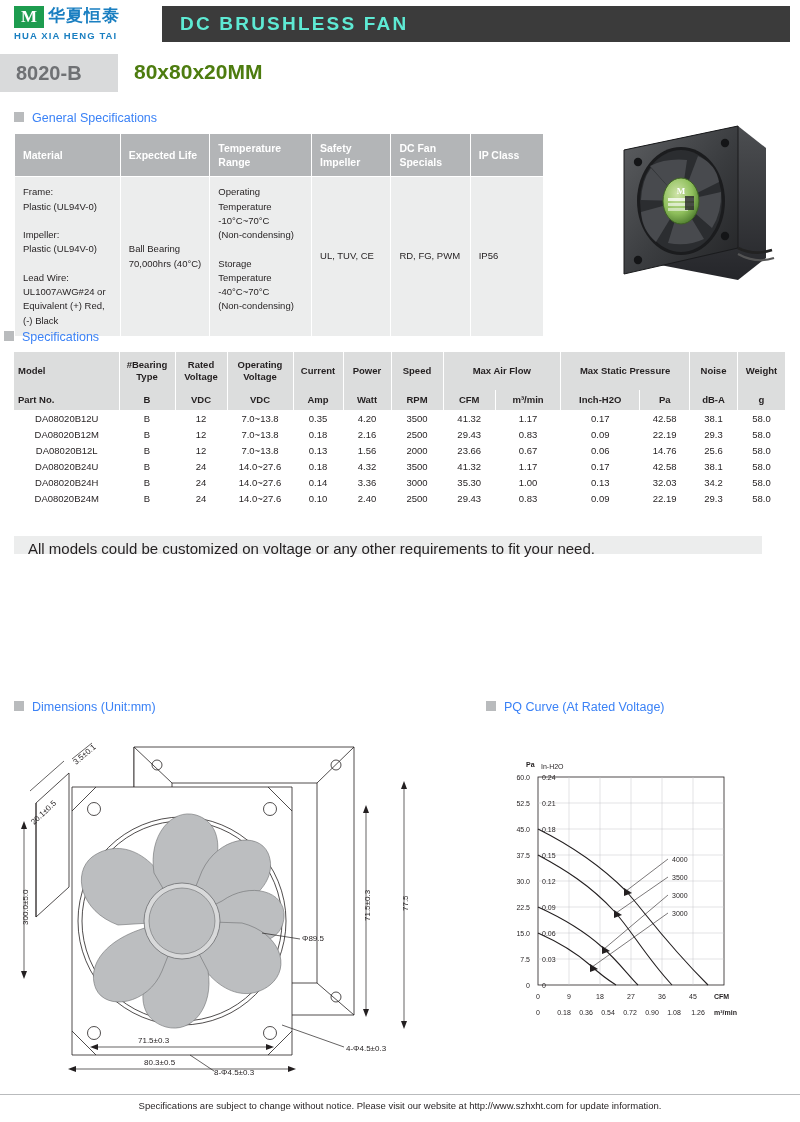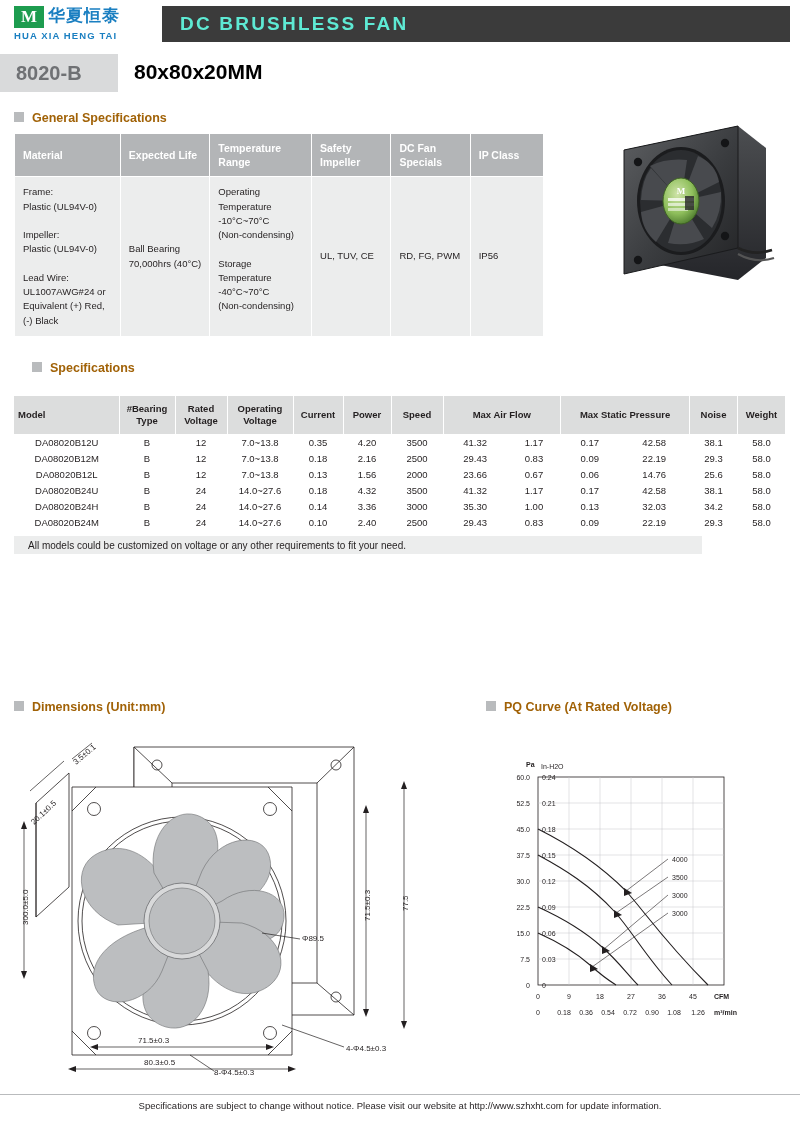--- a/index.html
+++ b/index.html
@@ -59,27 +59,27 @@
   .model-strip .grey {
     position: absolute; left: 0; top: 0; width: 118px; height: 38px;
     background: #d9dadb;
   }
   .model-code {
     position: absolute; left: 16px; top: 8px;
     font-size: 20px; color: #6f7174; font-weight: bold;
   }
   .model-size {
     position: absolute; left: 134px; top: 6px;
-    font-size: 21px; color: #000000; font-weight: bold;
+    font-size: 21px; color: #4d7c0f; font-weight: bold;
   }
 
   
   .sec-head {
     position: absolute;
-    font-size: 12.5px; font-weight: bold; color: #a16207;
+    font-size: 12.5px; font-weight: normal; color: #3b82f6;
   }
   .sec-head .sq {
     display: inline-block; width: 10px; height: 10px;
     background: #b9bbbd; margin-right: 8px;
   }
 
   
   .gen-table {
     position: absolute; left: 14px; top: 133px; width: 530px;
     border-collapse: collapse;
@@ -106,21 +106,20 @@
   
   .fan-photo {
     position: absolute; left: 588px; top: 108px; width: 200px; height: 200px;
   }
 
   
   .spec-table {
     position: absolute; left: 14px; top: 352px; width: 772px;
     border-collapse: collapse;
     font-size: 9.5px;
-    margin-top: 44px;
   }
   .spec-table th {
     background: #dcdddd;
     font-weight: bold;
     font-size: 9.5px;
     padding: 4px 3px;
     border-right: 1px solid #ffffff;
     text-align: center;
     line-height: 1.25;
   }
@@ -128,23 +127,23 @@
   .spec-table th.h2 { height: 20px; vertical-align: middle; background: #dcdddd; }
   .spec-table td {
     padding: 2.5px 3px;
     text-align: center;
     border-right: 1px solid #ffffff;
     background: #ffffff;
   }
   .spec-table td.model { text-align: center; padding-left: 4px; }
   .spec-table th.model { text-align: left; padding-left: 4px; }
   .spec-note {
-    position: absolute; left: 14px; top: 536px; width: 688px; height: 18px;
+    position: absolute; left: 14px; top: 536px; width: 748px; height: 18px;
     background: #eceded;
-    font-size: 10px;
+    font-size: 15px;
     padding: 4px 0 0 14px;
     color: #231f20;
   }
 
   
   
   .dim-area {
     position: absolute; left: 14px; top: 725px; width: 460px; height: 360px;
   }
   .pq-area {
@@ -268,38 +267,53 @@
     <rect x="80" y="90" width="26" height="3" fill="#ffffff" opacity="0.75"></rect>
     <rect x="80" y="95" width="26" height="3" fill="#ffffff" opacity="0.6"></rect>
     <rect x="80" y="100" width="20" height="3" fill="#ffffff" opacity="0.5"></rect>
     <rect x="97" y="88" width="9" height="14" fill="#2f2f2f" opacity="0.85"></rect>
 
     <path d="M150 140 q16 8 34 2" stroke="#222" stroke-width="2.6" fill="none"></path>
     <path d="M150 146 q18 10 36 4" stroke="#555" stroke-width="2.2" fill="none"></path>
   </svg>
 </div>
 
-<div class="sec-head" style="left:32px; top:330px;margin-top:31px;">
+<div class="sec-head" style="left:4px; top:330px;">
   <span class="sq"></span><span>Specifications</span>
 </div>
 
 <table class="spec-table">
   <thead>
     <tr>
       <th class="h1 model" style="width:105px">Model</th>
       <th class="h1" style="width:56px">#Bearing Type</th>
       <th class="h1" style="width:52px">Rated Voltage</th>
       <th class="h1" style="width:66px">Operating Voltage</th>
       <th class="h1" style="width:50px">Current</th>
       <th class="h1" style="width:48px">Power</th>
       <th class="h1" style="width:52px">Speed</th>
       <th class="h1" colspan="2" style="width:104px">Max  Air  Flow</th>
       <th class="h1" colspan="2" style="width:114px">Max Static  Pressure</th>
       <th class="h1" style="width:48px">Noise</th>
       <th class="h1" style="width:48px">Weight</th>
+    </tr>
+    <tr>
+      <th class="h2 model">Part No.</th>
+      <th class="h2">B</th>
+      <th class="h2">VDC</th>
+      <th class="h2">VDC</th>
+      <th class="h2">Amp</th>
+      <th class="h2">Watt</th>
+      <th class="h2">RPM</th>
+      <th class="h2">CFM</th>
+      <th class="h2">m³/min</th>
+      <th class="h2">Inch-H2O</th>
+      <th class="h2">Pa</th>
+      <th class="h2">dB-A</th>
+      <th class="h2">g</th>
     </tr>
   </thead>
   <tbody id="spec-body">
       <tr>
         <td class="model">DA08020B12U</td>
         <td>B</td>
         <td>12</td>
         <td>7.0~13.8</td>
         <td>0.35</td>
         <td>4.20</td>

